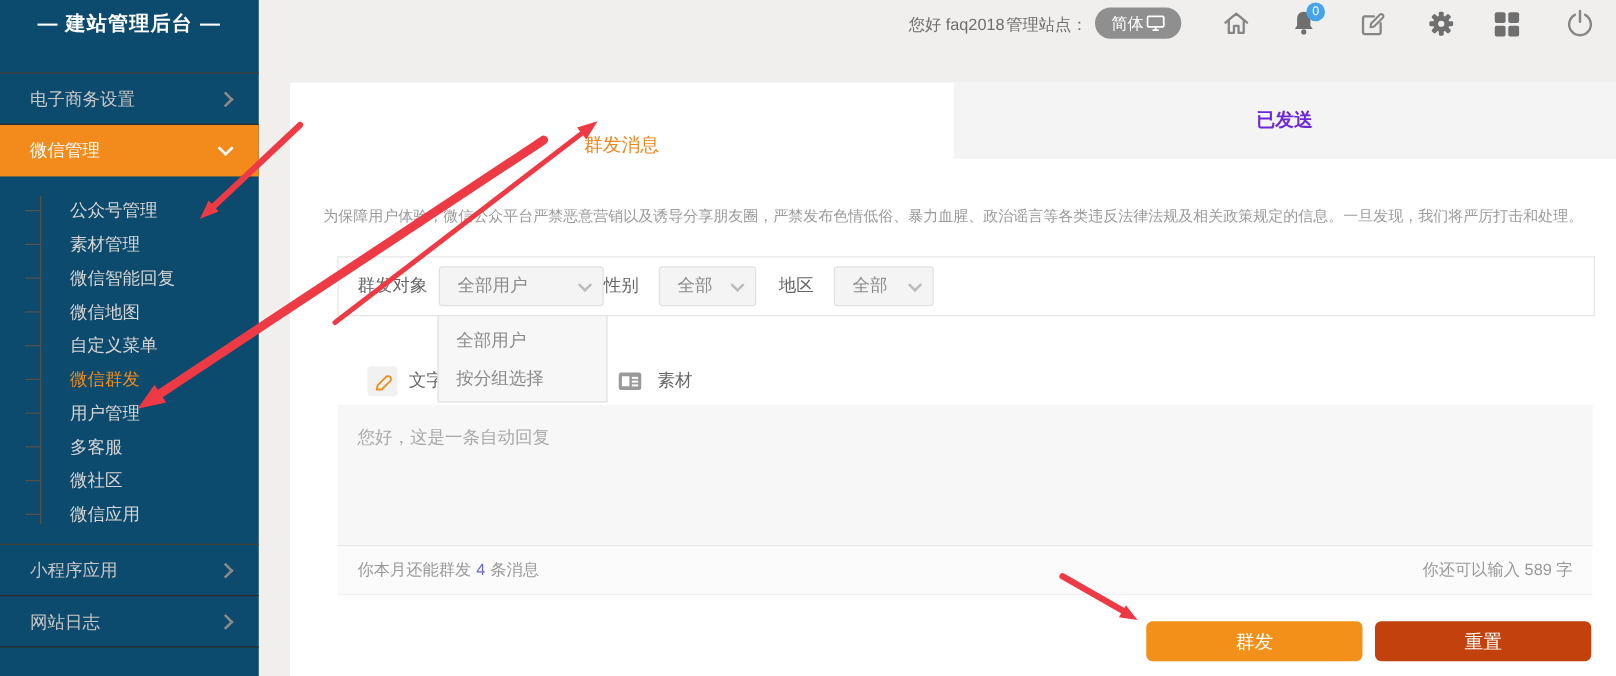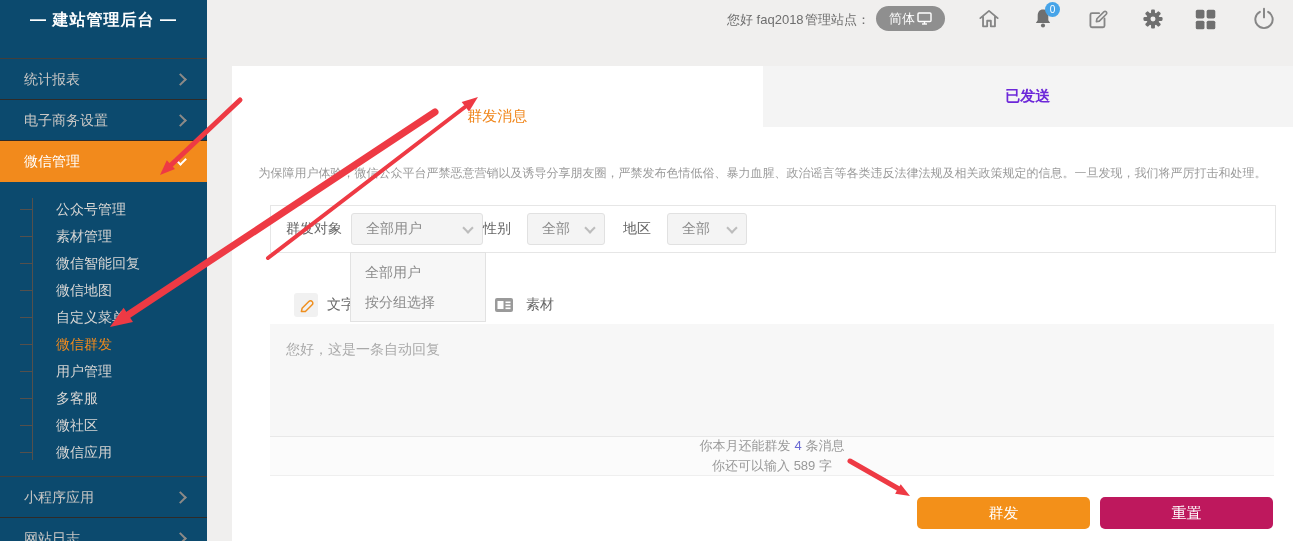--- a/index.html
+++ b/index.html
@@ -50,41 +50,37 @@
   .toolbar{position:absolute;left:38px;top:220px;width:1004px;height:38px;display:flex;align-items:center;
            border-bottom:1px solid #e6e6e6;}
   .pencil-box{margin-left:24px;width:24px;height:24px;background:#f1f1f1;border-radius:3px;
               display:flex;align-items:center;justify-content:center;cursor:pointer;}
   .tool-label{margin-left:9px;font-size:14px;color:#666;cursor:pointer;}
   .mat-icon{margin-left:139px;cursor:pointer;display:flex;align-items:center;}
   .editor{position:absolute;left:38px;top:258px;width:1004px;height:112px;background:#f7f7f7;
           font-size:14px;color:#a9a9a9;padding:17px 16px;box-sizing:border-box;cursor:text;}
   .efooter{position:absolute;left:38px;top:370px;width:1004px;height:40px;background:#fbfbfb;
            border-top:1px solid #e8e8e8;border-bottom:1px solid #efefef;display:flex;align-items:center;
-           justify-content:space-between;padding:0 16px;box-sizing:border-box;font-size:13px;color:#999;flex-direction:column;}
+           justify-content:space-between;padding:0 16px;box-sizing:border-box;font-size:13px;color:#999;}
   .quota-count{color:#6a6ad4;padding:0 4px;}
   .btn{position:absolute;top:431px;width:173px;height:32px;border:none;border-radius:5px;color:#fff;
        font-size:15px;cursor:pointer;font-family:Liberation Sans, sans-serif;}
   .btn-send{left:685px;background:#f39019;}
-  .btn-reset{left:868px;background:#be185d;}
+  .btn-reset{left:868px;background:#c2410c;}
   
   .arrows{position:absolute;left:0;top:0;width:1293px;height:541px;pointer-events:none;z-index:10;}
 </style>
 </head>
 <body>
 
 <div class="screen">
 
   <aside class="sidebar">
     <div class="logo">— 建站管理后台 —</div>
     <nav class="nav-top">
-      <div class="nav-item">
-        <span>统计报表</span>
-        <span class="chev"></span>
-      </div>
       <div class="nav-item">
         <span>电子商务设置</span>
         <span class="chev"></span>
       </div>
       <div class="nav-item active">
         <span>微信管理</span>
         <span class="chev"></span>
       </div>
     </nav>
     <div class="submenu">

